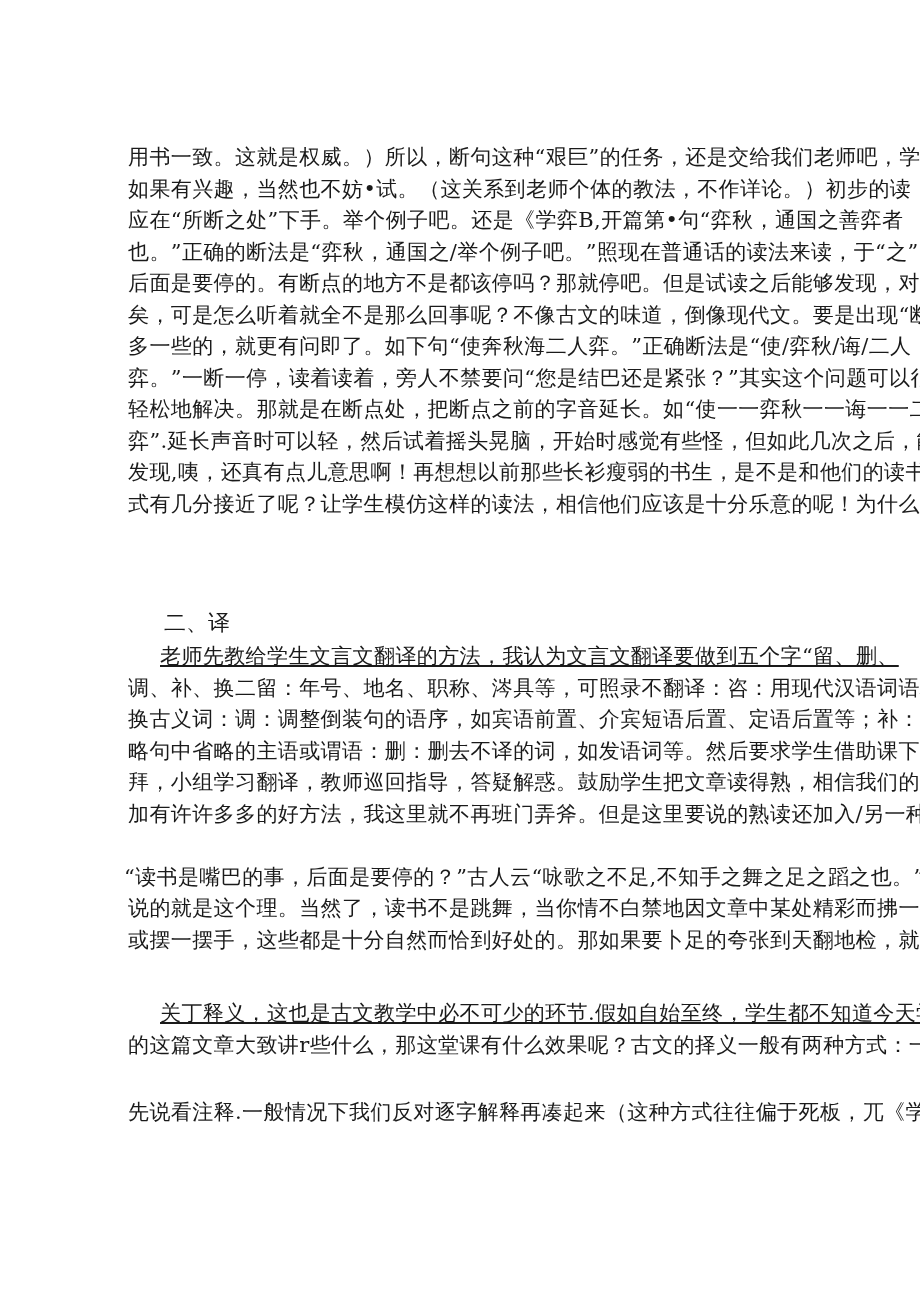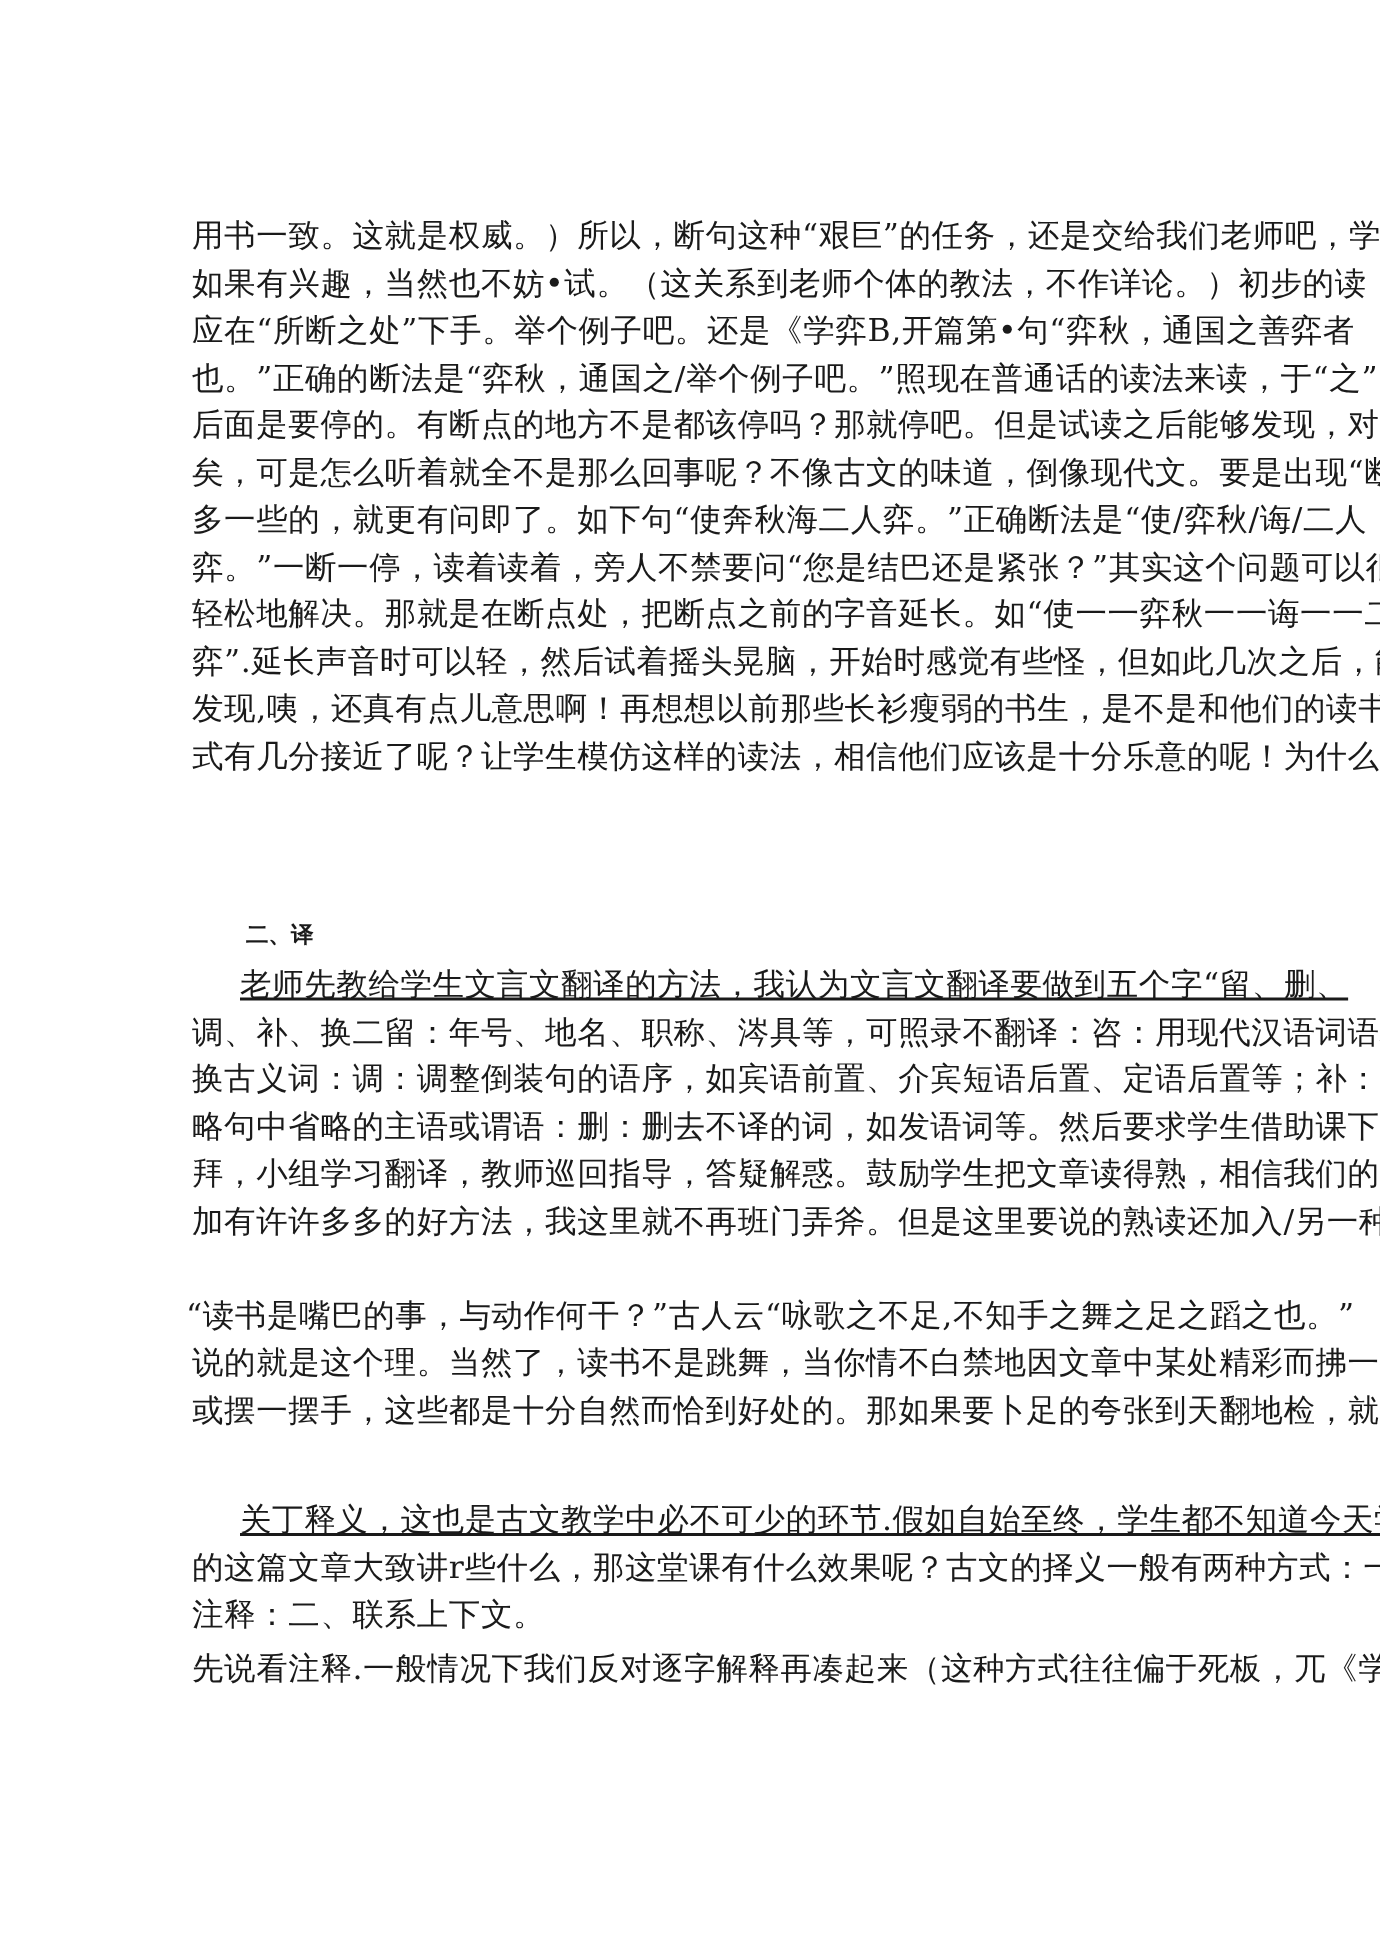--- a/index.html
+++ b/index.html
@@ -29,22 +29,22 @@
       line-height: 26px;
       height: 26px;
       white-space: nowrap;
       letter-spacing: 0.4px;
     }
     .line.indent { left: 160px; text-decoration: underline; }
     .heading {
       position: absolute;
       left: 164px;
       font-family: "DejaVu Sans", "Liberation Sans", sans-serif;
-      font-weight: bold;
-      font-size: 15px;
+      font-weight: normal;
+      font-size: 22px;
       line-height: 26px;
       white-space: nowrap;
       color: #1a1a1a;
     }
     .hl {
       background: #ffff00;
       font-family: "Liberation Sans", sans-serif;
     }
   </style>
 </head>
@@ -67,22 +67,21 @@
 
   <div class="heading" style="top:610px">二、译</div>
 
   <div class="line indent" style="top:643px">老师先教给学生文言文翻译的方法，我认为文言文翻译要做到五个字“留、删、</div>
   <div class="line" style="top:675px">调、补、换二留：年号、地名、职称、涔具等，可照录不翻译：咨：用现代汉语词语杵</div>
   <div class="line" style="top:706px">换古义词：调：调整倒装句的语序，如宾语前置、介宾短语后置、定语后置等；补：省</div>
   <div class="line" style="top:738px">略句中省略的主语或谓语：删：删去不译的词，如发语词等。然后要求学生借助课下注</div>
   <div class="line" style="top:769px">拜，小组学习翻译，教师巡回指导，答疑解惑。鼓励学生把文章读得熟，相信我们的老</div>
   <div class="line" style="top:801px">加有许许多多的好方法，我这里就不再班门弄斧。但是这里要说的熟读还加入/另一种元</div>
 
-  <div class="line" style="top:864px; left:124px">“读书是嘴巴的事，与动作何干？”古人云“咏歌之不足,不知手之舞之足之蹈之也。”</div>
+  <div class="line" style="top:864px; left:124px">“读书是嘴巴的事，后面是要停的？”古人云“咏歌之不足,不知手之舞之足之蹈之也。”</div>
   <div class="line" style="top:895px">说的就是这个理。当然了，读书不是跳舞，当你情不白禁地因文章中某处精彩而拂一拂袖</div>
   <div class="line" style="top:927px">或摆一摆手，这些都是十分自然而恰到好处的。那如果要卜足的夸张到天翻地检，就只能</div>
 
   <div class="line indent" style="top:1000px">关丁释义，这也是古文教学中必不可少的环节.假如自始至终，学生都不知道今天学</div>
   <div class="line" style="top:1032px">的这篇文章大致讲r些什么，那这堂课有什么效果呢？古文的择义一般有两种方式：一、看</div>
-  <div class="line" style="top:1063px">注释：二、联系上下文。</div>
   <div class="line" style="top:1099px">先说看注释.一般情况下我们反对逐字解释再凑起来（这种方式往往偏于死板，兀《学弈》</div>
 
 </div>
 
 </body></html>

